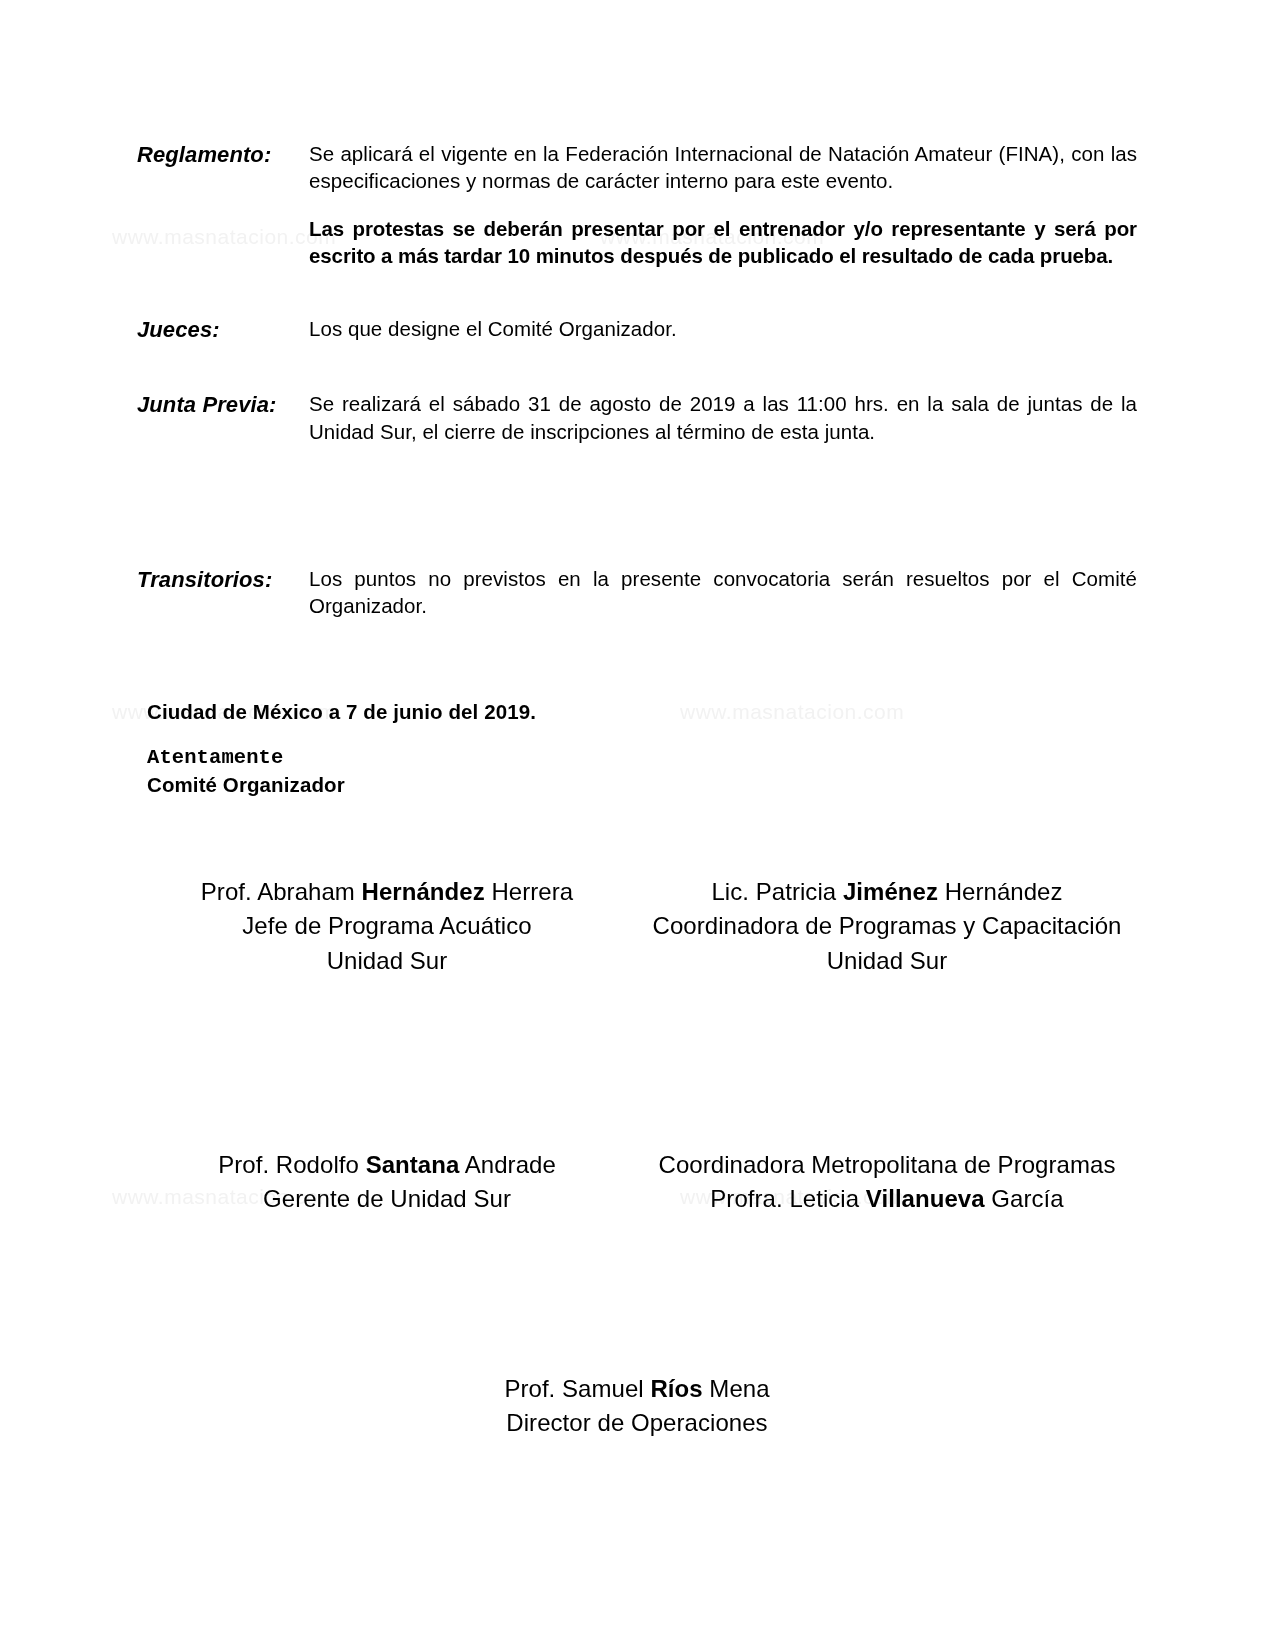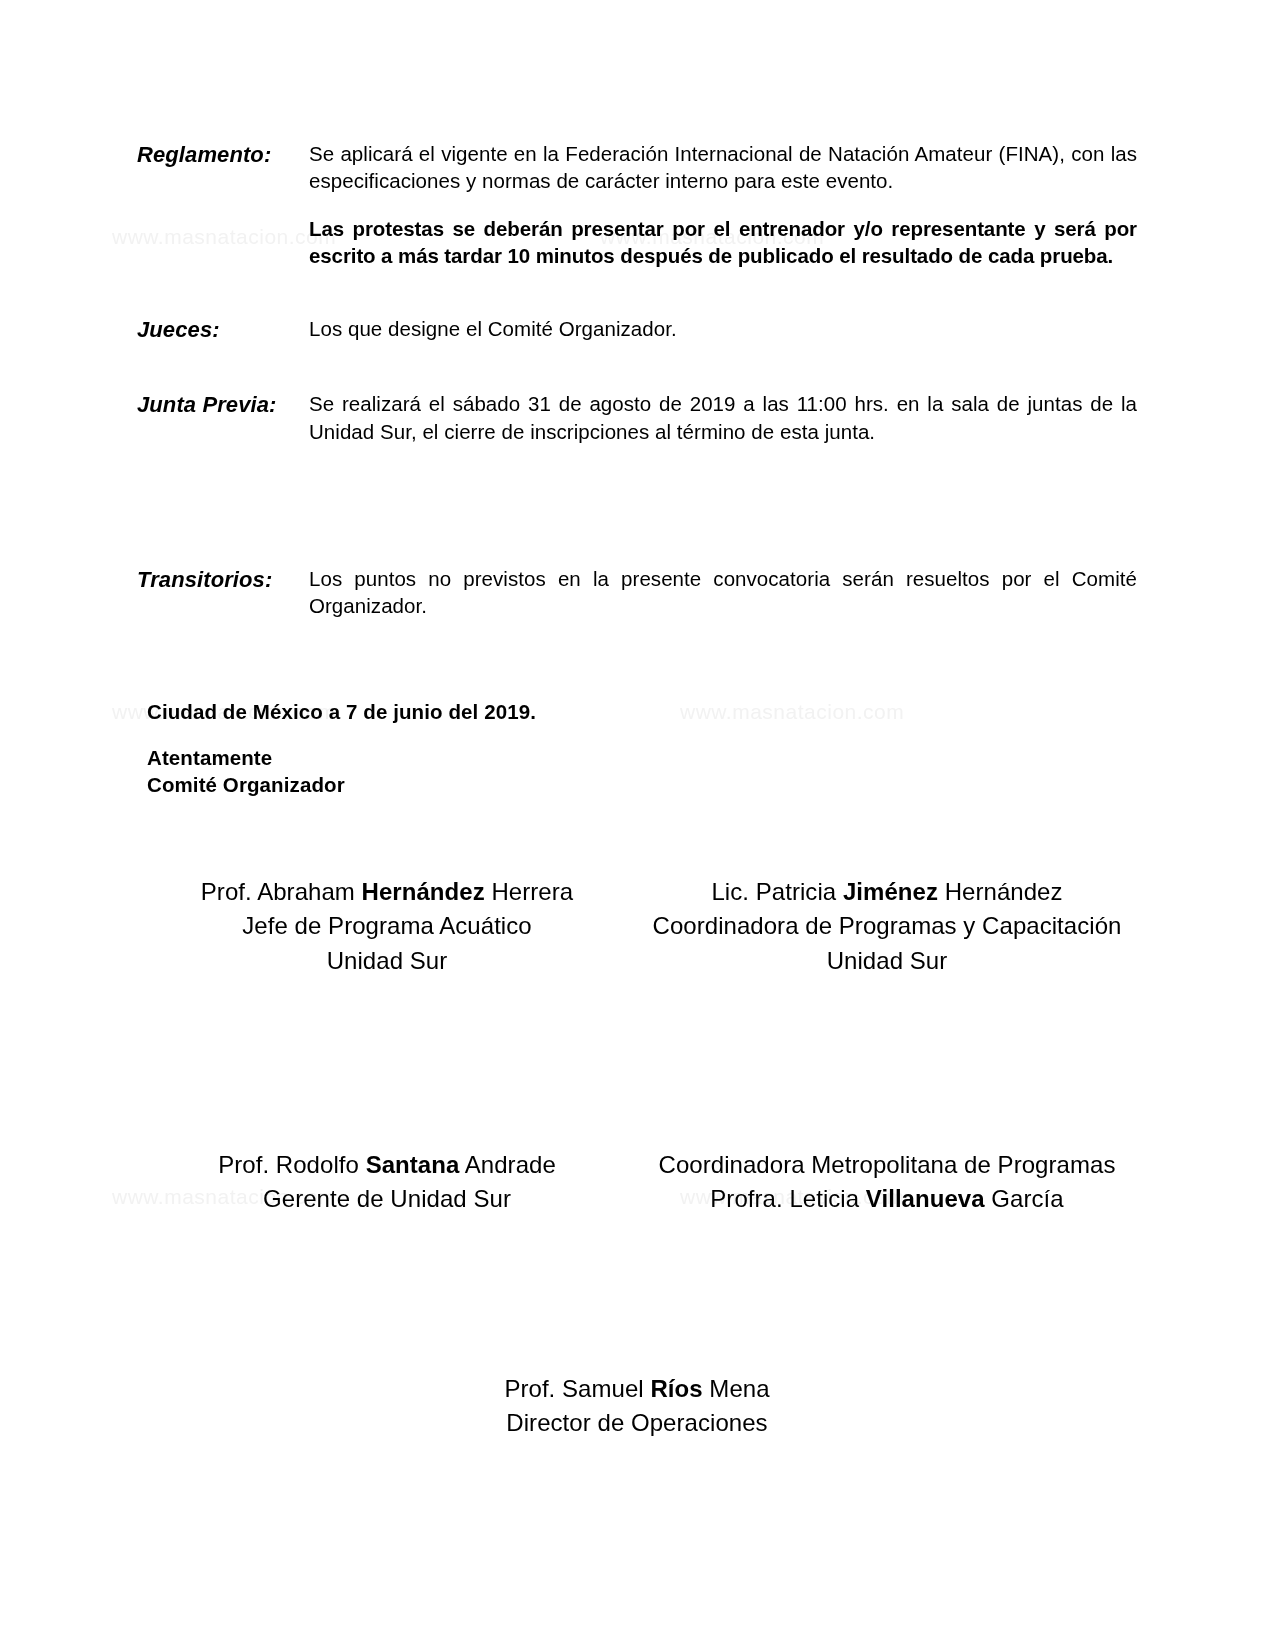--- a/index.html
+++ b/index.html
@@ -173,21 +173,21 @@
       <div class="term-label">Transitorios:</div>
       <div class="term-body">
         <p>Los puntos no previstos en la presente convocatoria serán resueltos por el Comité Organizador.</p>
       </div>
     </div>
 
   </div>
 
   <div class="closing">
     <div class="line">Ciudad de México a 7 de junio del 2019.</div>
-    <div class="line tight" style="margin-top:16px;">Atentamente</div>
+    <div class="line tight" style="margin-top:16px;font-family:Liberation Mono, monospace;">Atentamente</div>
     <div class="line tight">Comité Organizador</div>
   </div>
 
   <div class="sig-row row-1">
     <div class="sig-block">
       <div class="sig-line"><span>Prof. Abraham </span><b>Hernández</b><span> Herrera</span></div>
       <div class="sig-line">Jefe de Programa Acuático</div>
       <div class="sig-line">Unidad Sur</div>
     </div>
     <div class="sig-block">

